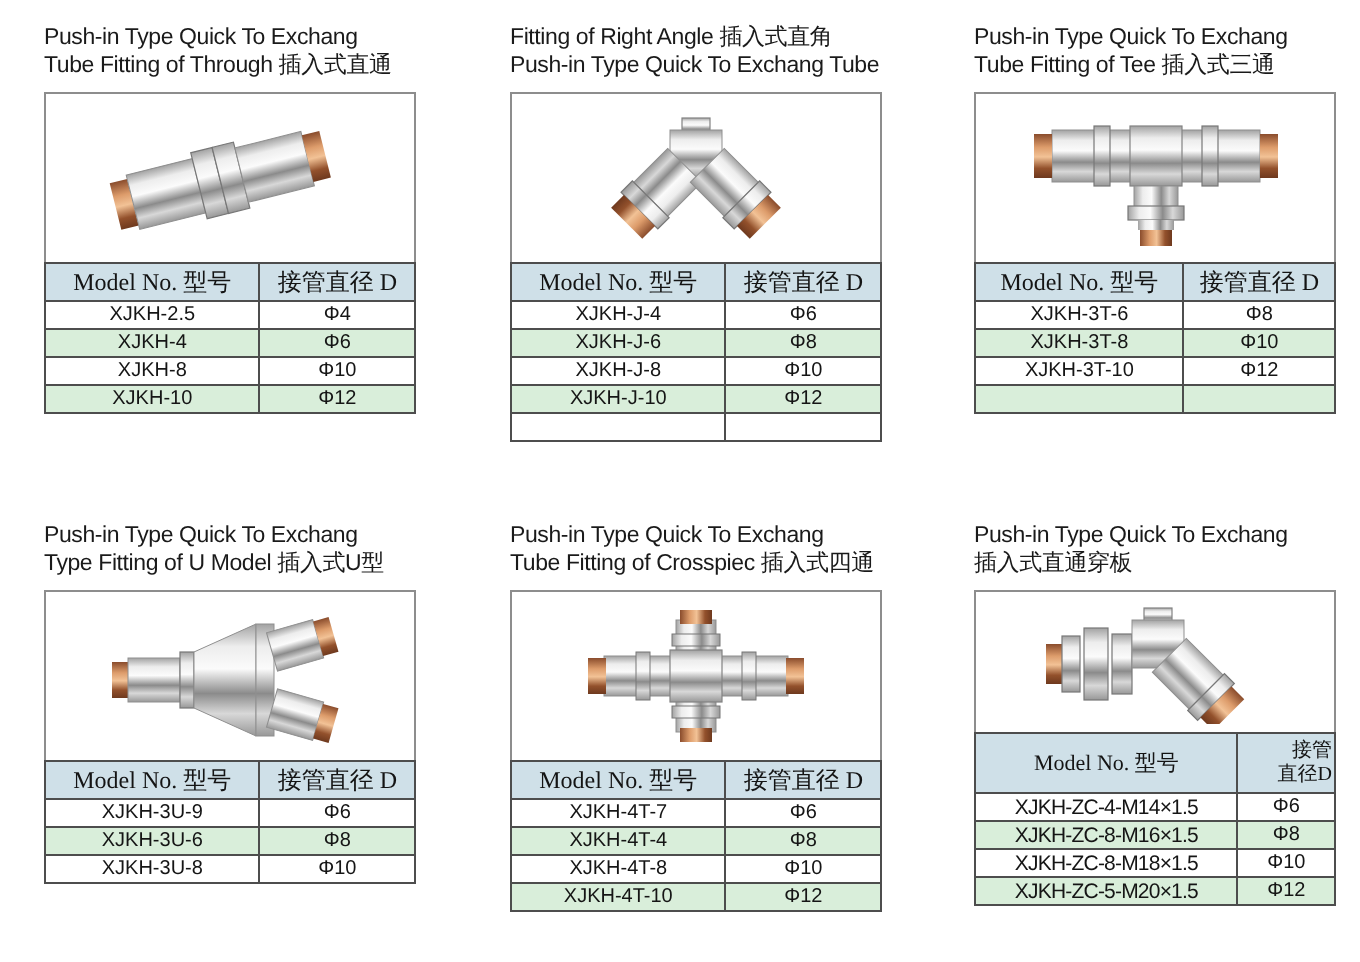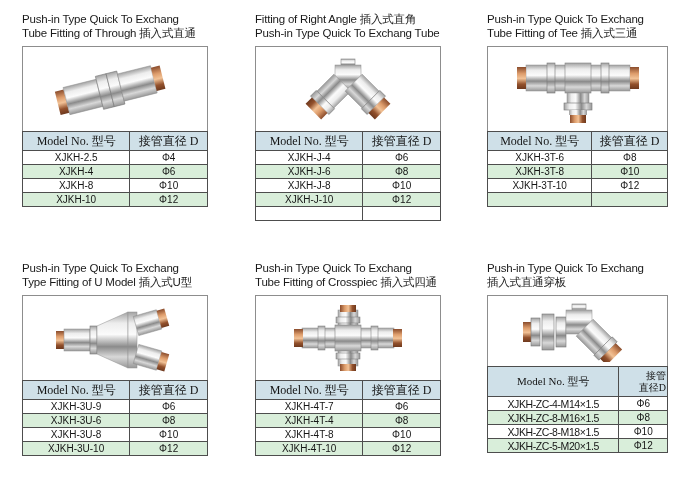--- a/index.html
+++ b/index.html
@@ -379,24 +379,20 @@
               <td>Φ6</td>
             </tr>
             <tr>
               <td>XJKH-3U-6</td>
               <td>Φ8</td>
             </tr>
             <tr>
               <td>XJKH-3U-8</td>
               <td>Φ10</td>
             </tr>
-            <tr>
-              <td>XJKH-3U-10</td>
-              <td>Φ12</td>
-            </tr>
           </tbody>
     </table>
   </section>
 
   <section class="product s5">
     <div class="title">
           <div class="title-line">Push-in Type Quick To Exchang</div>
           <div class="title-line">Tube Fitting of Crosspiec  插入式四通</div>
         </div>
     <div class="figure">

